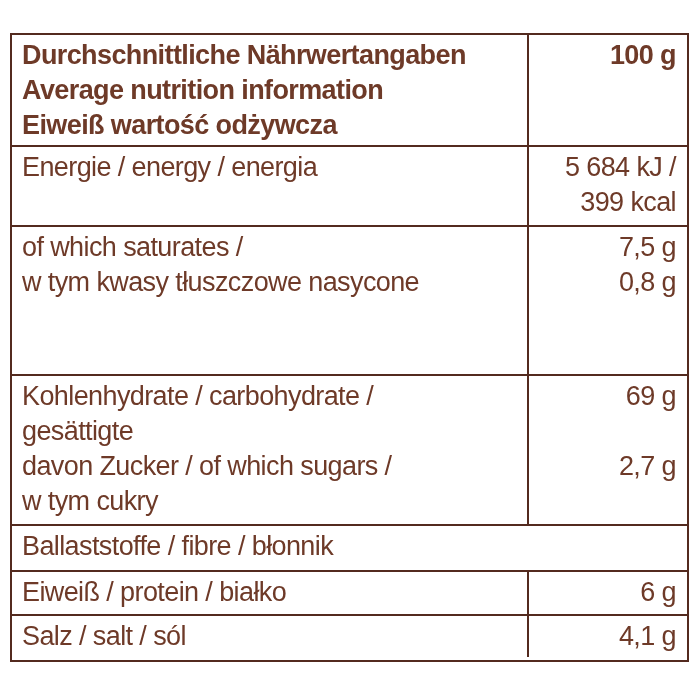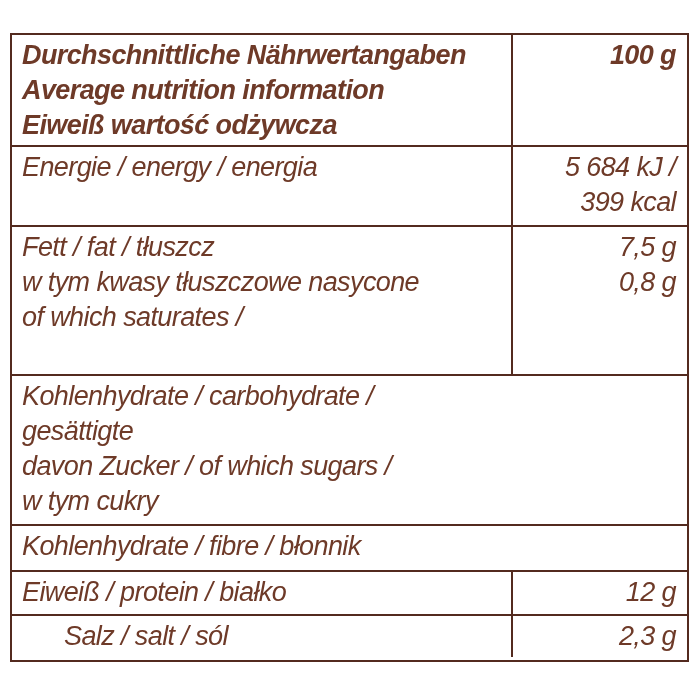--- a/index.html
+++ b/index.html
@@ -7,43 +7,43 @@
     --border: #532a1f;
     --bg: #ffffff;
   }
   * { margin: 0; padding: 0; box-sizing: content-box; }
   html, body {
     width: 700px; height: 700px;
     background: var(--bg);
     font-family: "Liberation Sans", sans-serif;
     overflow: hidden;
   }
-  .canvas { position: relative; width: 564px; height: 700px; font-style: italic; }
+  .canvas { position: relative; width: 564px; height: 700px; }
   .ntable {
     position: absolute;
     left: 10px; top: 33px;
     width: 675px; height: 625px;
     border: 2px solid var(--border);
     background: var(--bg);
     color: var(--text);
   }
   .row {
     display: flex;
     border-bottom: 2px solid var(--border);
   }
-  .row:last-child { border-bottom: none; margin-left: 42px; }
+  .row:last-child { border-bottom: none; }
   .cell-left {
     flex: 1;
     padding: 3px 6px 0 10px;
     overflow: hidden;
   }
   .cell-right {
     width: 147px;
     border-left: 2px solid var(--border);
-    padding: 3px 11px 0 16px;
+    padding: 3px 11px 0 0;
     text-align: right;
   }
   .line {
     font-size: 27px;
     line-height: 35px;
     min-height: 35px;
     letter-spacing: -0.6px;
     white-space: nowrap;
   }
   .row-header { height: 110px; }
@@ -77,57 +77,61 @@
         <div class="line">Energie / energy / energia</div>
       </div>
       <div class="cell-right">
         <div class="line">5 684 kJ /</div>
         <div class="line">399 kcal</div>
       </div>
     </div>
 
     <div class="row row-fat">
       <div class="cell-left">
-        <div class="line">Fett / fat / tłuszcz</div>
+        <div class="line">of which saturates /</div>
         <div class="line">w tym kwasy tłuszczowe nasycone</div>
-        <div class="line">of which saturates /</div>
       </div>
       <div class="cell-right">
         <div class="line">7,5 g</div>
         <div class="line">0,8 g</div>
       </div>
     </div>
 
     <div class="row row-carb">
       <div class="cell-left">
         <div class="line">Kohlenhydrate / carbohydrate /</div>
         <div class="line">gesättigte</div>
         <div class="line">davon Zucker / of which sugars /</div>
         <div class="line">w tym cukry</div>
       </div>
+      <div class="cell-right">
+        <div class="line">69 g</div>
+        <div class="line"></div>
+        <div class="line">2,7 g</div>
+      </div>
     </div>
 
     <div class="row row-fibre">
       <div class="cell-left">
-        <div class="line">Kohlenhydrate / fibre / błonnik</div>
+        <div class="line">Ballaststoffe / fibre / błonnik</div>
       </div>
     </div>
 
     <div class="row row-protein">
       <div class="cell-left">
         <div class="line">Eiweiß / protein / białko</div>
       </div>
       <div class="cell-right">
-        <div class="line">12 g</div>
+        <div class="line">6 g</div>
       </div>
     </div>
 
     <div class="row row-salt">
       <div class="cell-left">
         <div class="line">Salz / salt / sól</div>
       </div>
       <div class="cell-right">
-        <div class="line">2,3 g</div>
+        <div class="line">4,1 g</div>
       </div>
     </div>
 
   </div>
 </div>
 
 </body></html>

